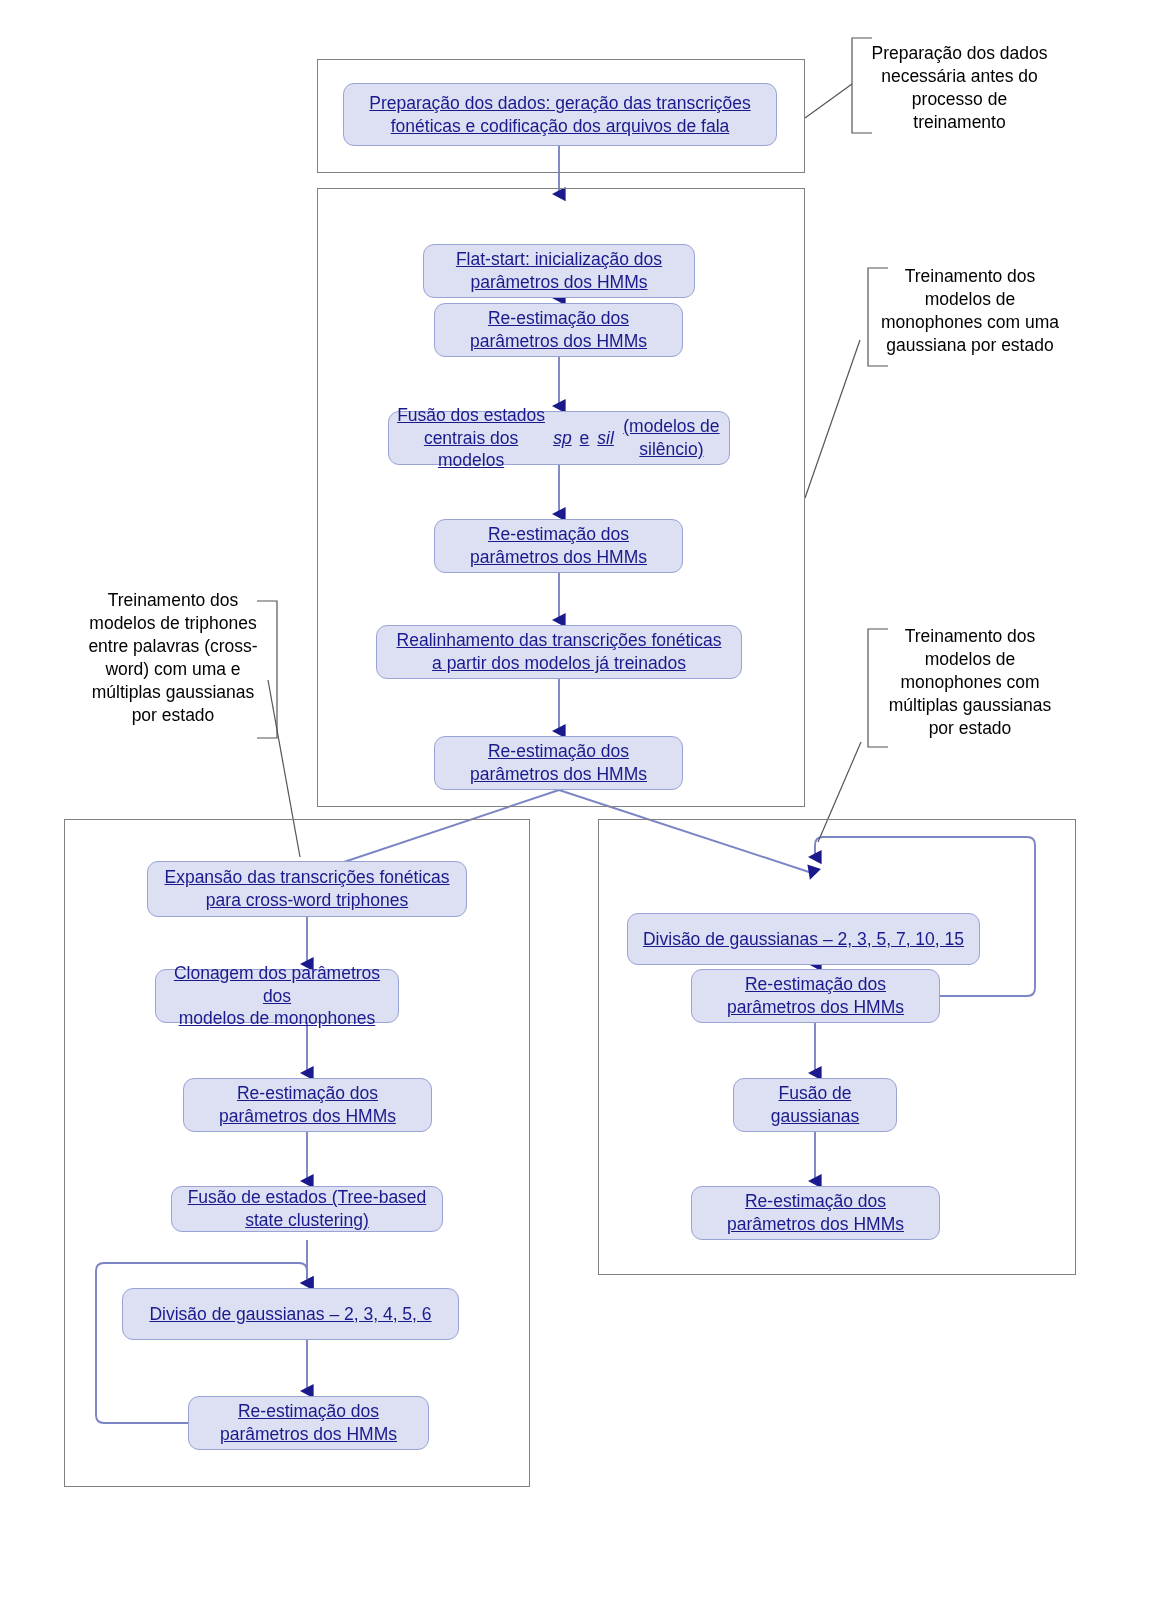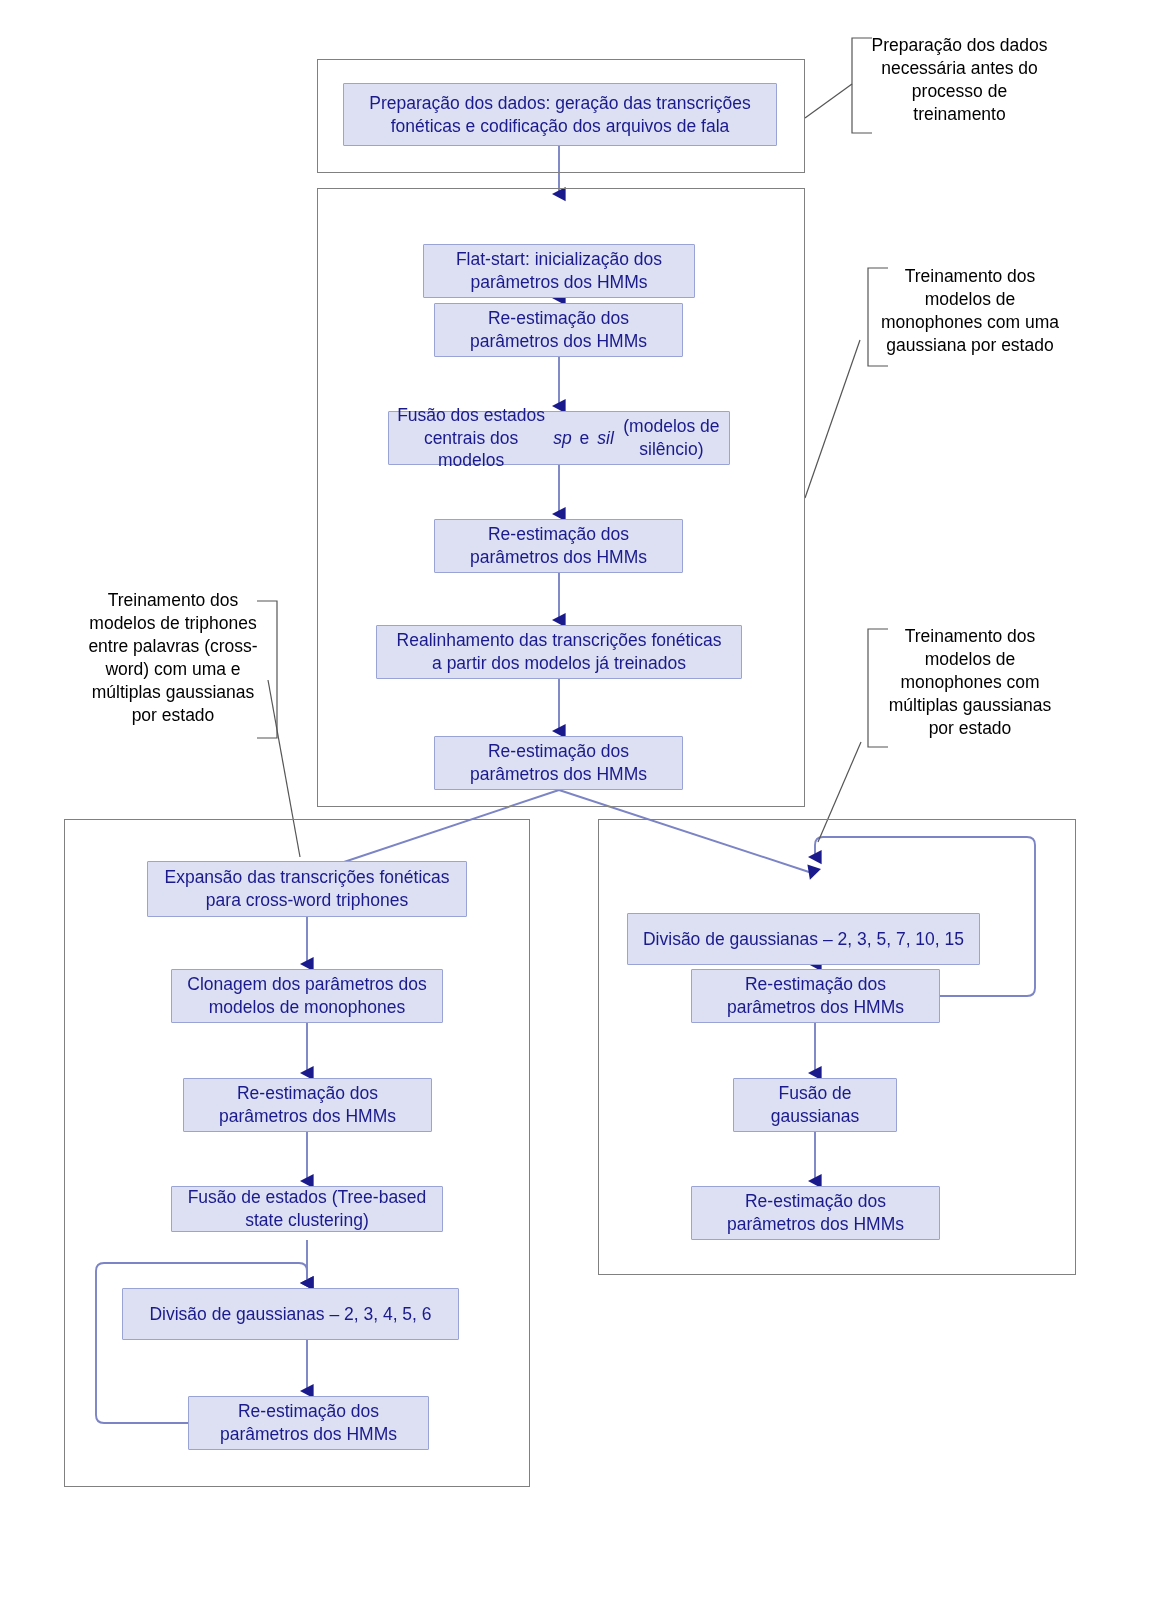--- a/index.html
+++ b/index.html
@@ -29,30 +29,31 @@
     position: absolute;
     border: 1.5px solid #808080;
     background: transparent;
     box-sizing: border-box;
   }
   .node {
     position: absolute;
     box-sizing: border-box;
     background: #dce0f2;
     border: 1.2px solid #9aa3d6;
-    border-radius: 1px;
+    border-radius: 11px;
     color: #1a1a8c;
     font-size: 17.5px;
     line-height: 1.3;
     text-align: center;
     display: flex;
     align-items: center;
     justify-content: center;
     padding: 2px 8px;
     white-space: pre-line;
+    text-decoration: underline;
   }
   .node i { font-style: italic; }
   .annot {
     position: absolute;
     color: #000000;
     font-size: 17.5px;
     line-height: 1.32;
     text-align: center;
     white-space: pre-line;
   }
@@ -130,21 +131,21 @@
 
   <div class="node" style="left:376px;top:625px;width:366px;height:54px;">Realinhamento das transcrições fonéticas
 a partir dos modelos já treinados</div>
 
   <div class="node" style="left:434px;top:736px;width:249px;height:54px;">Re-estimação dos
 parâmetros dos HMMs</div>
 
   <div class="node" style="left:147px;top:861px;width:320px;height:56px;">Expansão das transcrições fonéticas
 para cross-word triphones</div>
 
-  <div class="node" style="left:171px;top:969px;width:272px;height:54px;">Clonagem dos parâmetros dos
+  <div class="node" style="left:155px;top:969px;width:244px;height:54px;">Clonagem dos parâmetros dos
 modelos de monophones</div>
 
   <div class="node" style="left:183px;top:1078px;width:249px;height:54px;">Re-estimação dos
 parâmetros dos HMMs</div>
 
   <div class="node" style="left:171px;top:1186px;width:272px;height:46px;">Fusão de estados (Tree-based
 state clustering)</div>
 
   <div class="node" style="left:122px;top:1288px;width:337px;height:52px;">Divisão de gaussianas – 2, 3, 4, 5, 6</div>
 
@@ -155,21 +156,21 @@
 
   <div class="node" style="left:691px;top:969px;width:249px;height:54px;">Re-estimação dos
 parâmetros dos HMMs</div>
 
   <div class="node" style="left:733px;top:1078px;width:164px;height:54px;">Fusão de
 gaussianas</div>
 
   <div class="node" style="left:691px;top:1186px;width:249px;height:54px;">Re-estimação dos
 parâmetros dos HMMs</div>
 
-  <div class="annot" style="left:852px;top:34px;width:215px;">Preparação dos dados
+  <div class="annot" style="left:852px;top:42px;width:215px;">Preparação dos dados
 necessária antes do
 processo de
 treinamento</div>
 
   <div class="annot" style="left:870px;top:265px;width:200px;">Treinamento dos
 modelos de
 monophones com uma
 gaussiana por estado</div>
 
   <div class="annot" style="left:78px;top:589px;width:190px;">Treinamento dos

